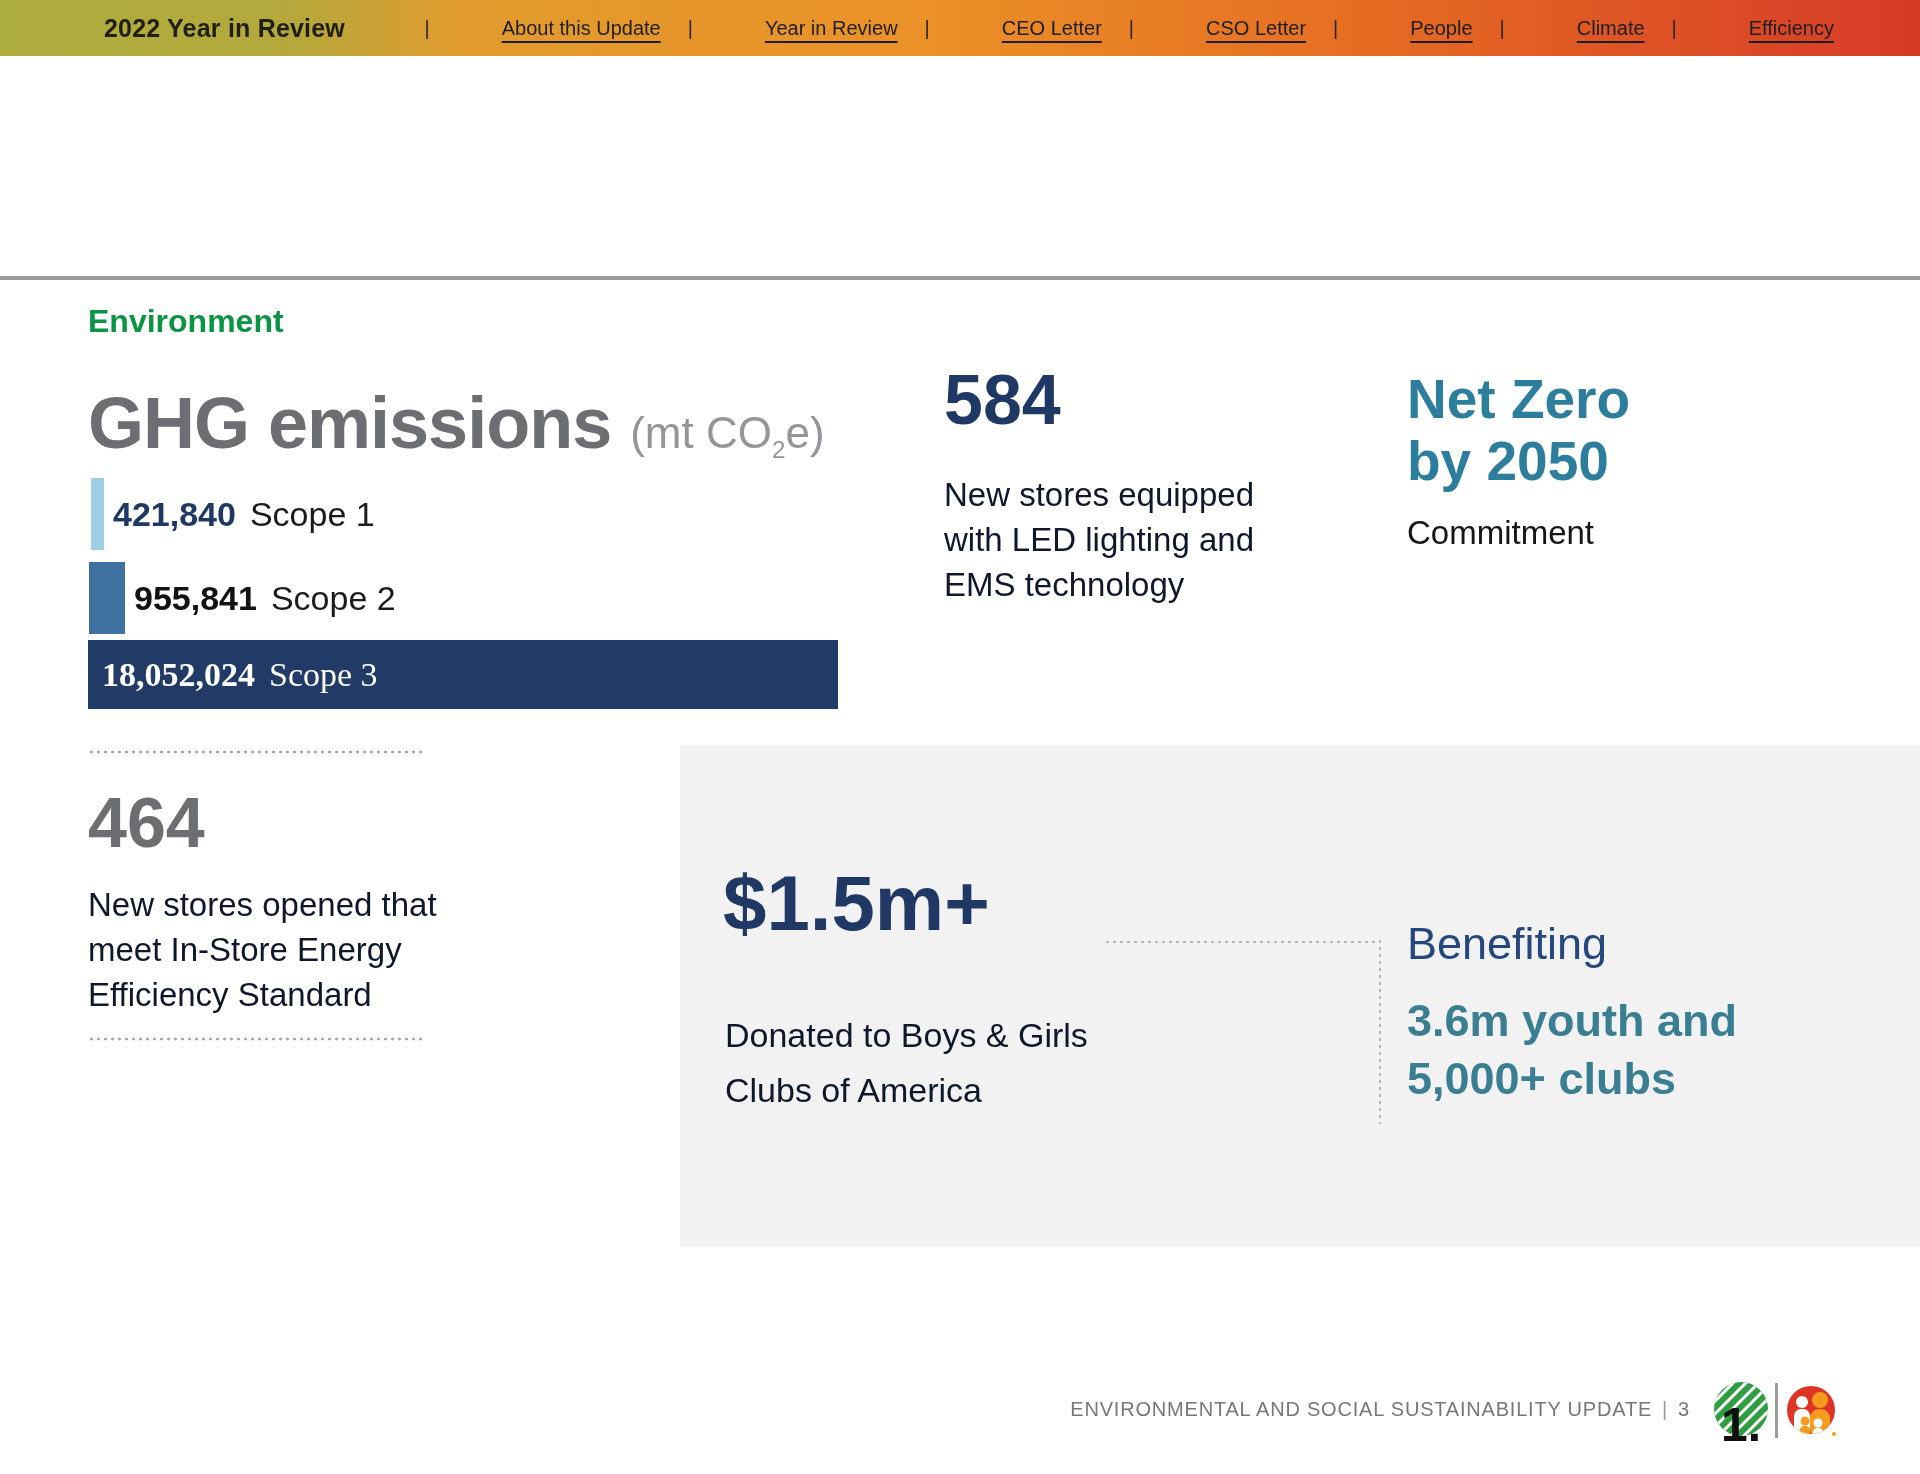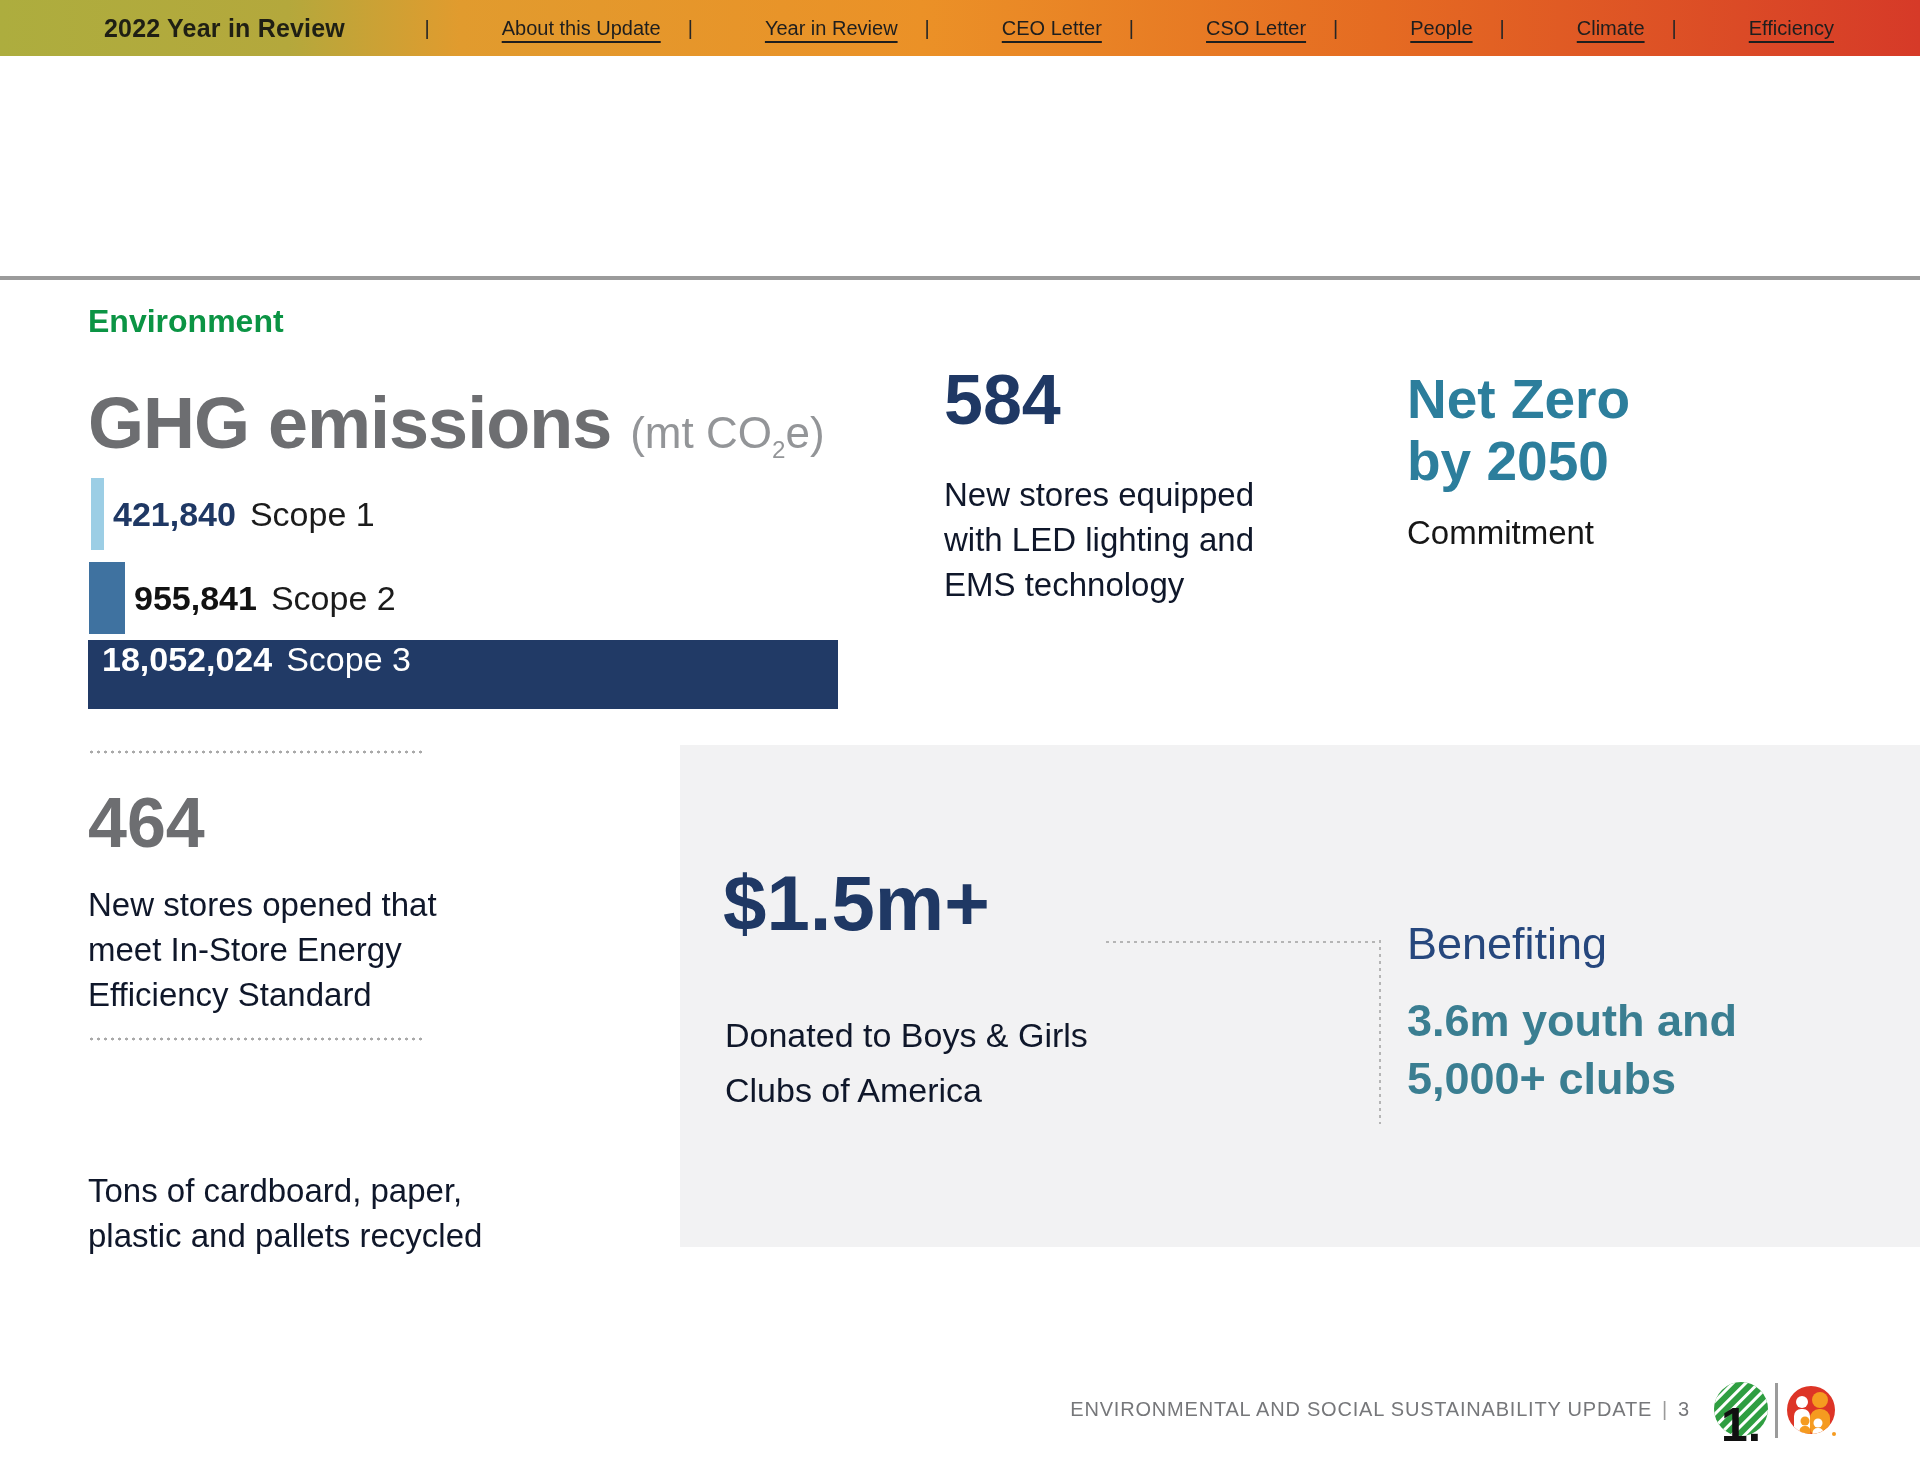--- a/index.html
+++ b/index.html
@@ -50,21 +50,21 @@
   .scope-row .bar { flex:none; }
   .scope-val { font-weight:bold; font-size:34px; color:#1F3864; margin-left:9px; }
   .scope-lab { font-size:34px; color:#1b1b1b; margin-left:14px; }
   .row-s1 { left:91px; top:478px; height:72px; }
   .row-s1 .bar { width:13px; height:72px; background:#9CCEE5; }
   .row-s2 { left:89px; top:562px; height:72px; }
   .row-s2 .bar { width:36px; height:72px; background:#3F72A0; }
   .row-s2 .scope-val { color:#121212; }
   .bar-s3 {
     position:absolute; left:88px; top:640px; width:750px; height:69px;
-    background:#213A66; display:flex; 
+    background:#213A66; display:flex; align-items:center;font-family:Liberation Serif, serif;
   }
   .bar-s3 .scope-val { color:#ffffff; margin-left:14px; }
   .bar-s3 .scope-lab { color:#ffffff; }
   .dotted-h {
     position:absolute; height:4px;
     background-image:radial-gradient(circle,#A9A9A9 1.4px,transparent 1.6px);
     background-size:7px 4px; background-repeat:repeat-x; background-position:left center;
   }
   .dotted-v {
     position:absolute; width:4px;
@@ -180,22 +180,20 @@
 
   <div class="dotted-h sep1"></div>
 
   <div class="big-gray stat1-val">464</div>
   <div class="desc preline stat1-desc">New stores opened that
 meet In-Store Energy
 Efficiency Standard</div>
 
   <div class="dotted-h sep2"></div>
 
-  <div class="desc preline stat2-desc">Tons of cardboard, paper,
-plastic and pallets recycled</div>
 
   <div class="led-val">584</div>
   <div class="desc preline led-desc">New stores equipped
 with LED lighting and
 EMS technology</div>
 
   <div class="netzero preline">Net Zero
 by 2050</div>
   <div class="commitment">Commitment</div>
 

